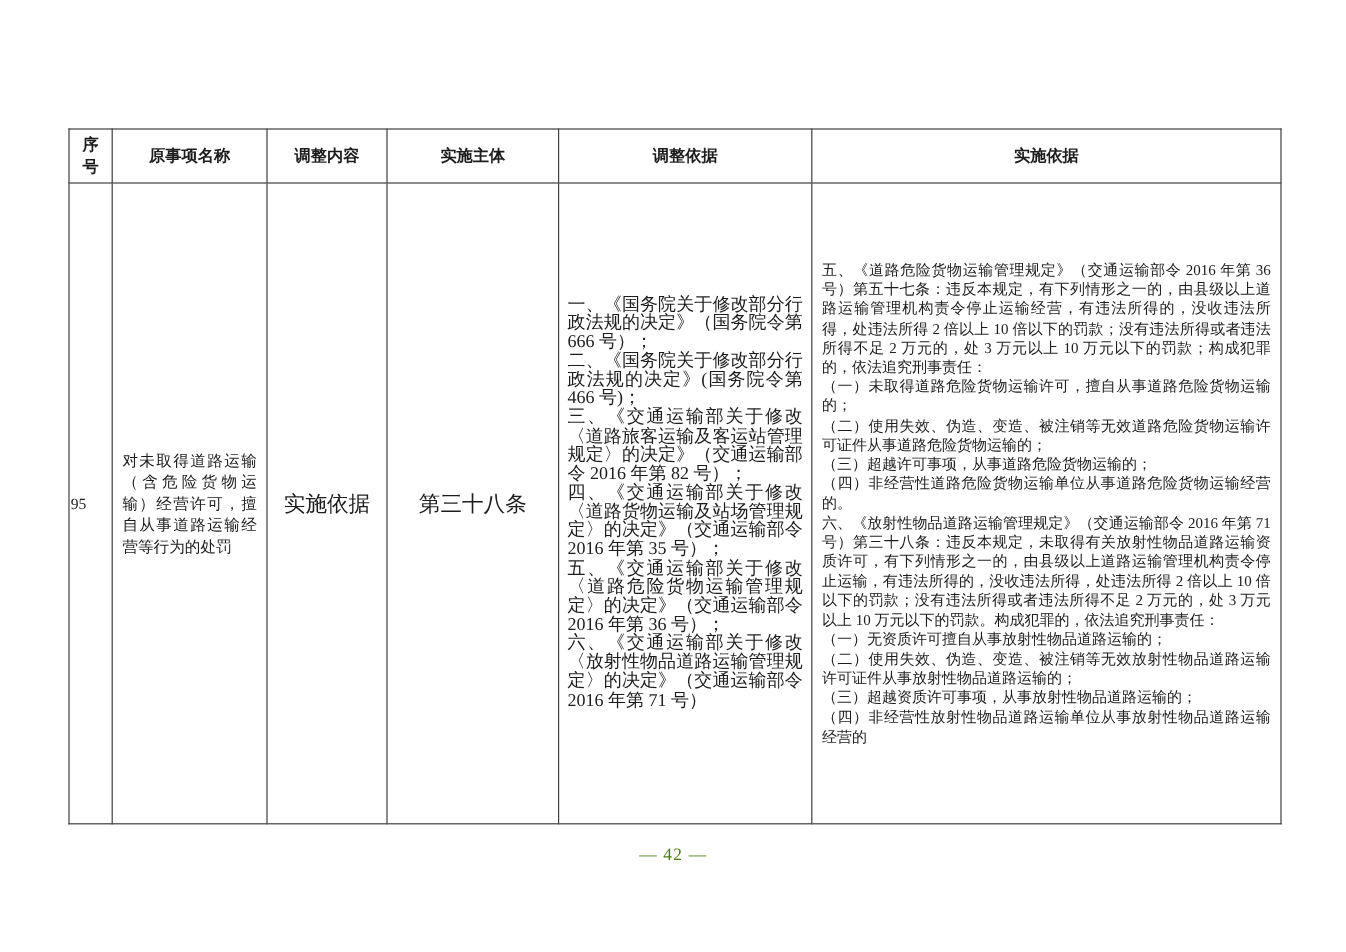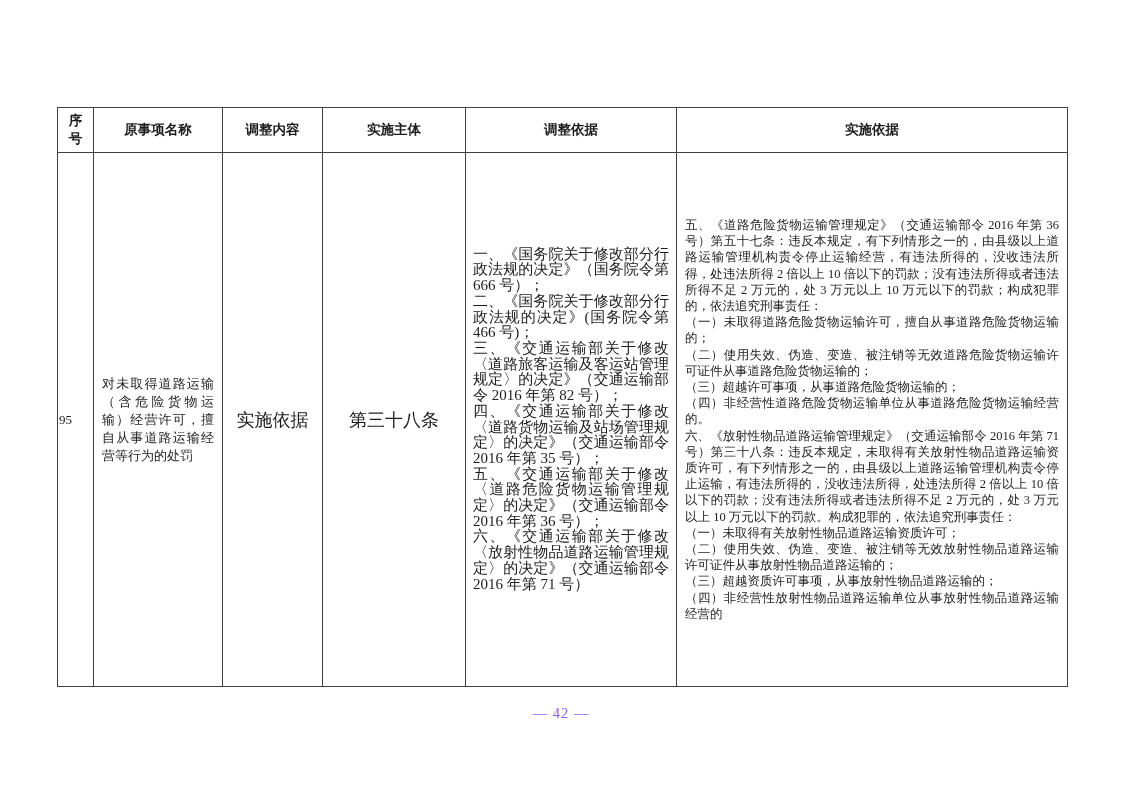--- a/index.html
+++ b/index.html
@@ -68,21 +68,21 @@
     line-height: 16.2px;
     text-align: justify;
     text-justify: inter-ideograph;
   }
   .footer {
     position: absolute;
     top: 705px; left: 0;
     width: 100%;
     text-align: center;
     font-size: 14.5px;
-    color: #8b5cf6;
+    color: #4d7c0f;
     letter-spacing: 1px;
   }
 </style>
 </head>
 <body>
 
 <div class="page">
 
   <table class="doc-table">
     <colgroup>
@@ -117,21 +117,21 @@
             <p>五、《交通运输部关于修改〈道路危险货物运输管理规定〉的决定》（交通运输部令 2016 年第 36 号）；</p>
             <p>六、《交通运输部关于修改〈放射性物品道路运输管理规定〉的决定》（交通运输部令 2016 年第 71 号）</p>
           </td>
         <td class="cell-after">
             <p>五、《道路危险货物运输管理规定》（交通运输部令 2016 年第 36 号）第五十七条：违反本规定，有下列情形之一的，由县级以上道路运输管理机构责令停止运输经营，有违法所得的，没收违法所得，处违法所得 2 倍以上 10 倍以下的罚款；没有违法所得或者违法所得不足 2 万元的，处 3 万元以上 10 万元以下的罚款；构成犯罪的，依法追究刑事责任：</p>
             <p>（一）未取得道路危险货物运输许可，擅自从事道路危险货物运输的；</p>
             <p>（二）使用失效、伪造、变造、被注销等无效道路危险货物运输许可证件从事道路危险货物运输的；</p>
             <p>（三）超越许可事项，从事道路危险货物运输的；</p>
             <p>（四）非经营性道路危险货物运输单位从事道路危险货物运输经营的。</p>
             <p>六、《放射性物品道路运输管理规定》（交通运输部令 2016 年第 71 号）第三十八条：违反本规定，未取得有关放射性物品道路运输资质许可，有下列情形之一的，由县级以上道路运输管理机构责令停止运输，有违法所得的，没收违法所得，处违法所得 2 倍以上 10 倍以下的罚款；没有违法所得或者违法所得不足 2 万元的，处 3 万元以上 10 万元以下的罚款。构成犯罪的，依法追究刑事责任：</p>
-            <p>（一）未取得有关放射性物品道路运输资质许可；</p>
+            <p>（一）无资质许可擅自从事放射性物品道路运输的；</p>
             <p>（二）使用失效、伪造、变造、被注销等无效放射性物品道路运输许可证件从事放射性物品道路运输的；</p>
             <p>（三）超越资质许可事项，从事放射性物品道路运输的；</p>
             <p>（四）非经营性放射性物品道路运输单位从事放射性物品道路运输经营的</p>
           </td>
       </tr>
     </tbody>
   </table>
 
   <div class="footer">— 42 —</div>
 

